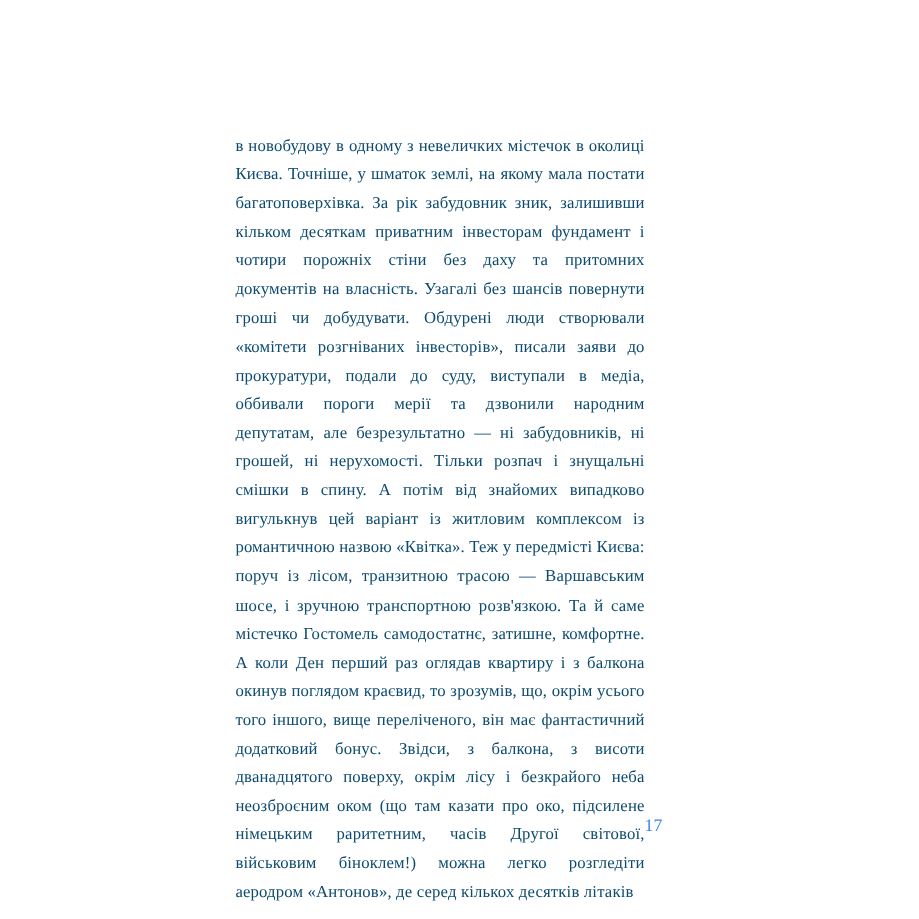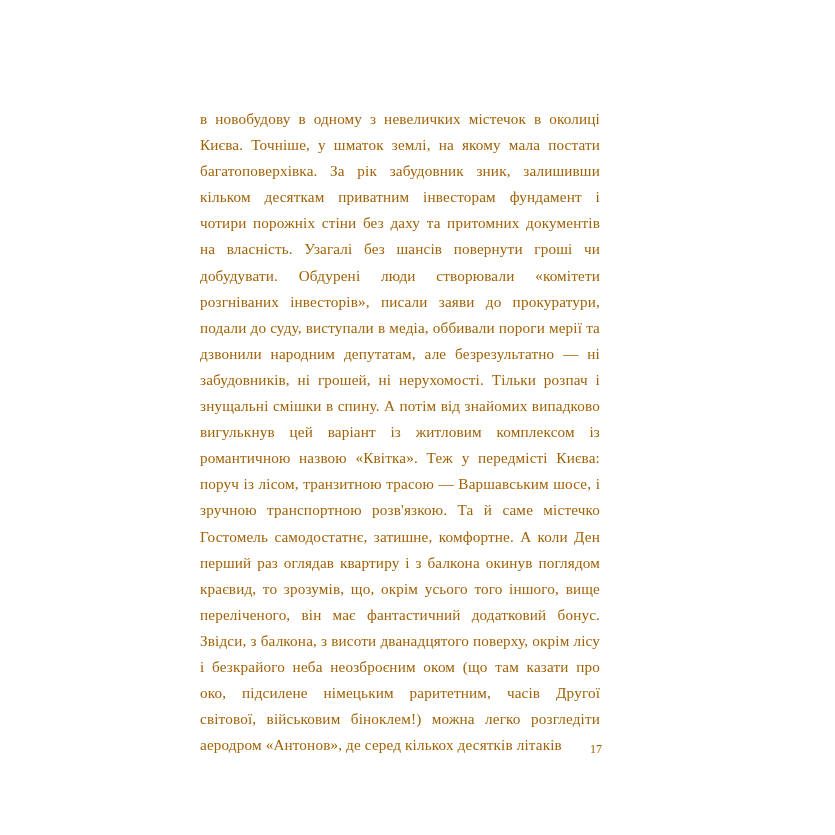--- a/index.html
+++ b/index.html
@@ -23,37 +23,37 @@
     height: 835px;
     background: #ffffff;
   }
   .text-block {
     position: absolute;
     left: 198px;
     top: 104px;
     width: 404px;
   }
   .text-block p {
-    margin: 2px;
+    margin: 16px;
     font-size: 15.2px;
     line-height: 26.1px;
     text-align: justify;
     text-justify: inter-word;
-    color: #a16207;
+    color: #0c4a6e;
     letter-spacing: 0.01em;
     hyphens: manual;
   }
   .page-number {
     position: absolute;
     left: 560px;
     top: 742px;
     width: 42px;
     text-align: right;
-    font-size: 12px;
-    color: #a16207;
+    font-size: 16px;
+    color: #3b82f6;
     font-family: "Liberation Serif", "DejaVu Serif", serif;
   }
 </style>
 </head>
 <body>
 
 <div class="page">
   <div class="text-block">
     <p>в новобудову в одному з невеличких містечок в околиці Києва. Точніше, у шматок землі, на якому мала постати багатоповерхівка. За рік забудовник зник, залишивши кільком десяткам приватним інвесторам фундамент і чотири порожніх стіни без даху та притомних документів на власність. Узагалі без шансів повернути гроші чи добудувати. Обдурені люди створювали «комітети розгніваних інвесторів», писали заяви до прокуратури, подали до суду, виступали в медіа, оббивали пороги мерії та дзвонили народним депутатам, але безрезультатно — ні забудовників, ні грошей, ні нерухомості. Тільки розпач і знущальні смішки в спину. А потім від знайомих випадково вигулькнув цей варіант із житловим комплексом із романтичною назвою «Квітка». Теж у передмісті Києва: поруч із лісом, транзитною трасою — Варшавським шосе, і зручною транспортною розв'язкою. Та й саме містечко Гостомель самодостатнє, затишне, комфортне. А коли Ден перший раз оглядав квартиру і з балкона окинув поглядом краєвид, то зрозумів, що, окрім усього того іншого, вище переліченого, він має фантастичний додатковий бонус. Звідси, з балкона, з висоти дванадцятого поверху, окрім лісу і безкрайого неба неозброєним оком (що там казати про око, підсилене німецьким раритетним, часів Другої світової, військовим біноклем!) можна легко розгледіти аеродром «Антонов», де серед кількох десятків літаків</p>
   </div>

